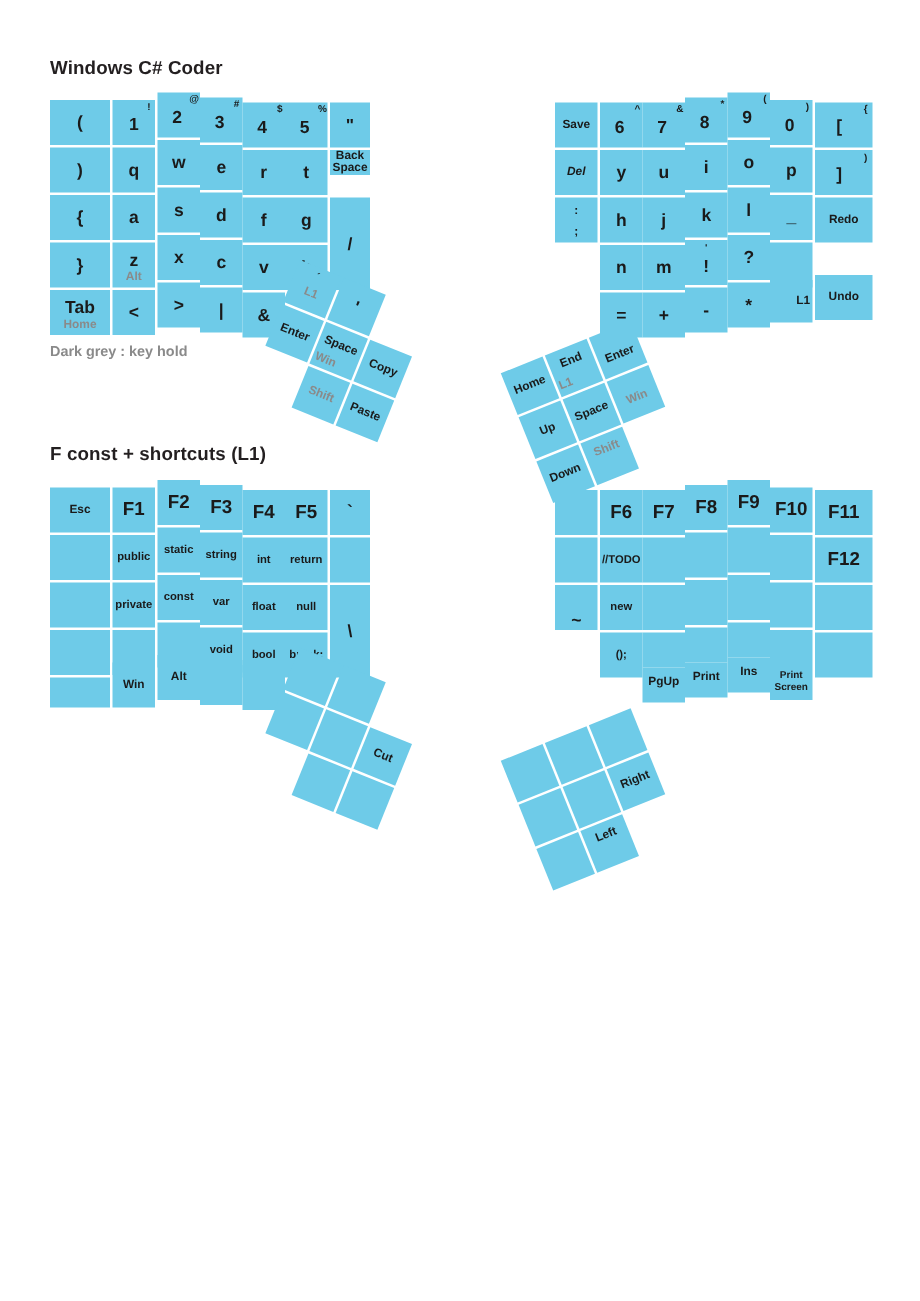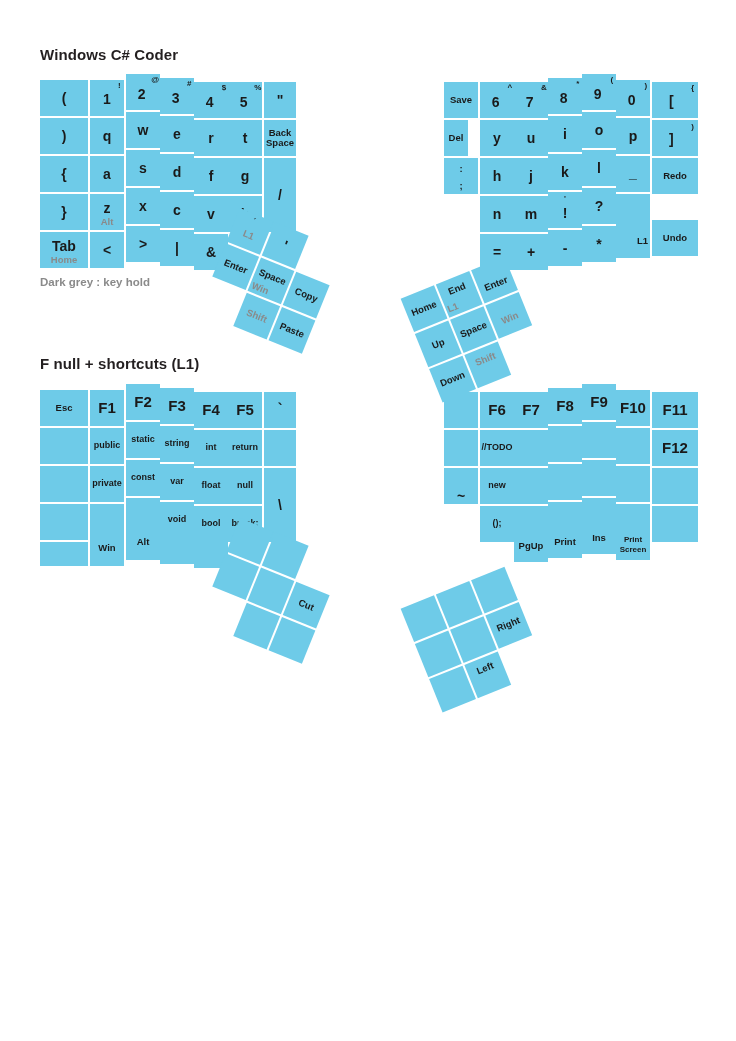--- a/index.html
+++ b/index.html
@@ -147,21 +147,21 @@
   <div class="key" style="left:228px;top:158px;width:34px;height:36px;">
       <span class="lbl main c" style="left:50%;top:50%;">g</span>
     </div>
   <div class="key" style="left:228px;top:196px;width:34px;height:36px;">
       <span class="lbl main c" style="left:50%;top:50%;">b</span>
     </div>
 
   <div class="key" style="left:264px;top:82px;width:32px;height:36px;">
       <span class="lbl main c" style="left:50%;top:50%;">"</span>
     </div>
-  <div class="key" style="left:264px;top:120px;width:32px;height:36px;">
+  <div class="key" style="left:264px;top:120px;width:32px;height:20px;">
       <span class="lbl small c" style="left:50%;top:50%;text-align:center;">Back
 Space</span>
     </div>
   <div class="key" style="left:264px;top:158px;width:32px;height:74px;">
       <span class="lbl main c" style="left:50%;top:50%;">/</span>
     </div>
 
   <div style="position:absolute;left:240px;top:208px;width:130px;height:120px;transform:rotate(22deg);transform-origin:0 0;">
     <div class="key" style="left:0px;top:0px;width:36px;height:36px;">
         <span class="lbl small grey c" style="left:50%;top:62%;">L1</span>
@@ -212,21 +212,21 @@
         <span class="lbl small c" style="left:50%;top:50%;">Down</span>
       </div>
     <div class="key" style="left:-74px;top:76px;width:36px;height:36px;">
         <span class="lbl small grey c" style="left:50%;top:32%;">Shift</span>
       </div>
   </div>
 
   <div class="key" style="left:444px;top:82px;width:34px;height:36px;">
       <span class="lbl small c" style="left:50%;top:50%;">Save</span>
     </div>
-  <div class="key" style="left:444px;top:120px;width:24px;height:36px;">
+  <div class="key" style="left:444px;top:120px;width:34px;height:36px;font-style:italic;">
       <span class="lbl small c" style="left:50%;top:50%;">Del</span>
     </div>
   <div class="key" style="left:444px;top:158px;width:34px;height:36px;">
     <span class="lbl small c" style="left:50%;top:30%;">:</span>
     <span class="lbl small c" style="left:50%;top:78%;">;</span>
   </div>
 
   <div class="key" style="left:480px;top:82px;width:34px;height:36px;">
     <span class="lbl main c" style="left:46%;top:55%;">6</span>
     <span class="lbl tiny c" style="left:88%;top:16%;">^</span>
@@ -321,21 +321,21 @@
   </div>
   <div class="key" style="left:652px;top:158px;width:46px;height:36px;">
       <span class="lbl small c" style="left:50%;top:50%;">Redo</span>
     </div>
   <div class="key" style="left:652px;top:196px;width:46px;height:36px;margin-top:24px;">
       <span class="lbl small c" style="left:50%;top:50%;">Undo</span>
     </div>
 
   <div class="note" style="left:40px;top:276px;">Dark grey : key hold</div>
 
-  <div class="title" style="left:40px;top:355px;">F null + shortcuts (L1)</div>
+  <div class="title" style="left:40px;top:355px;">F const + shortcuts (L1)</div>
 
   <div class="key" style="left:40px;top:390px;width:48px;height:36px;">
       <span class="lbl small c" style="left:50%;top:50%;">Esc</span>
     </div>
   <div class="key" style="left:40px;top:428px;width:48px;height:36px;"></div>
   <div class="key" style="left:40px;top:466px;width:48px;height:36px;"></div>
   <div class="key" style="left:40px;top:504px;width:48px;height:36px;"></div>
   <div class="key" style="left:40px;top:542px;width:48px;height:24px;"></div>
 
   <div class="key" style="left:90px;top:390px;width:34px;height:36px;">

